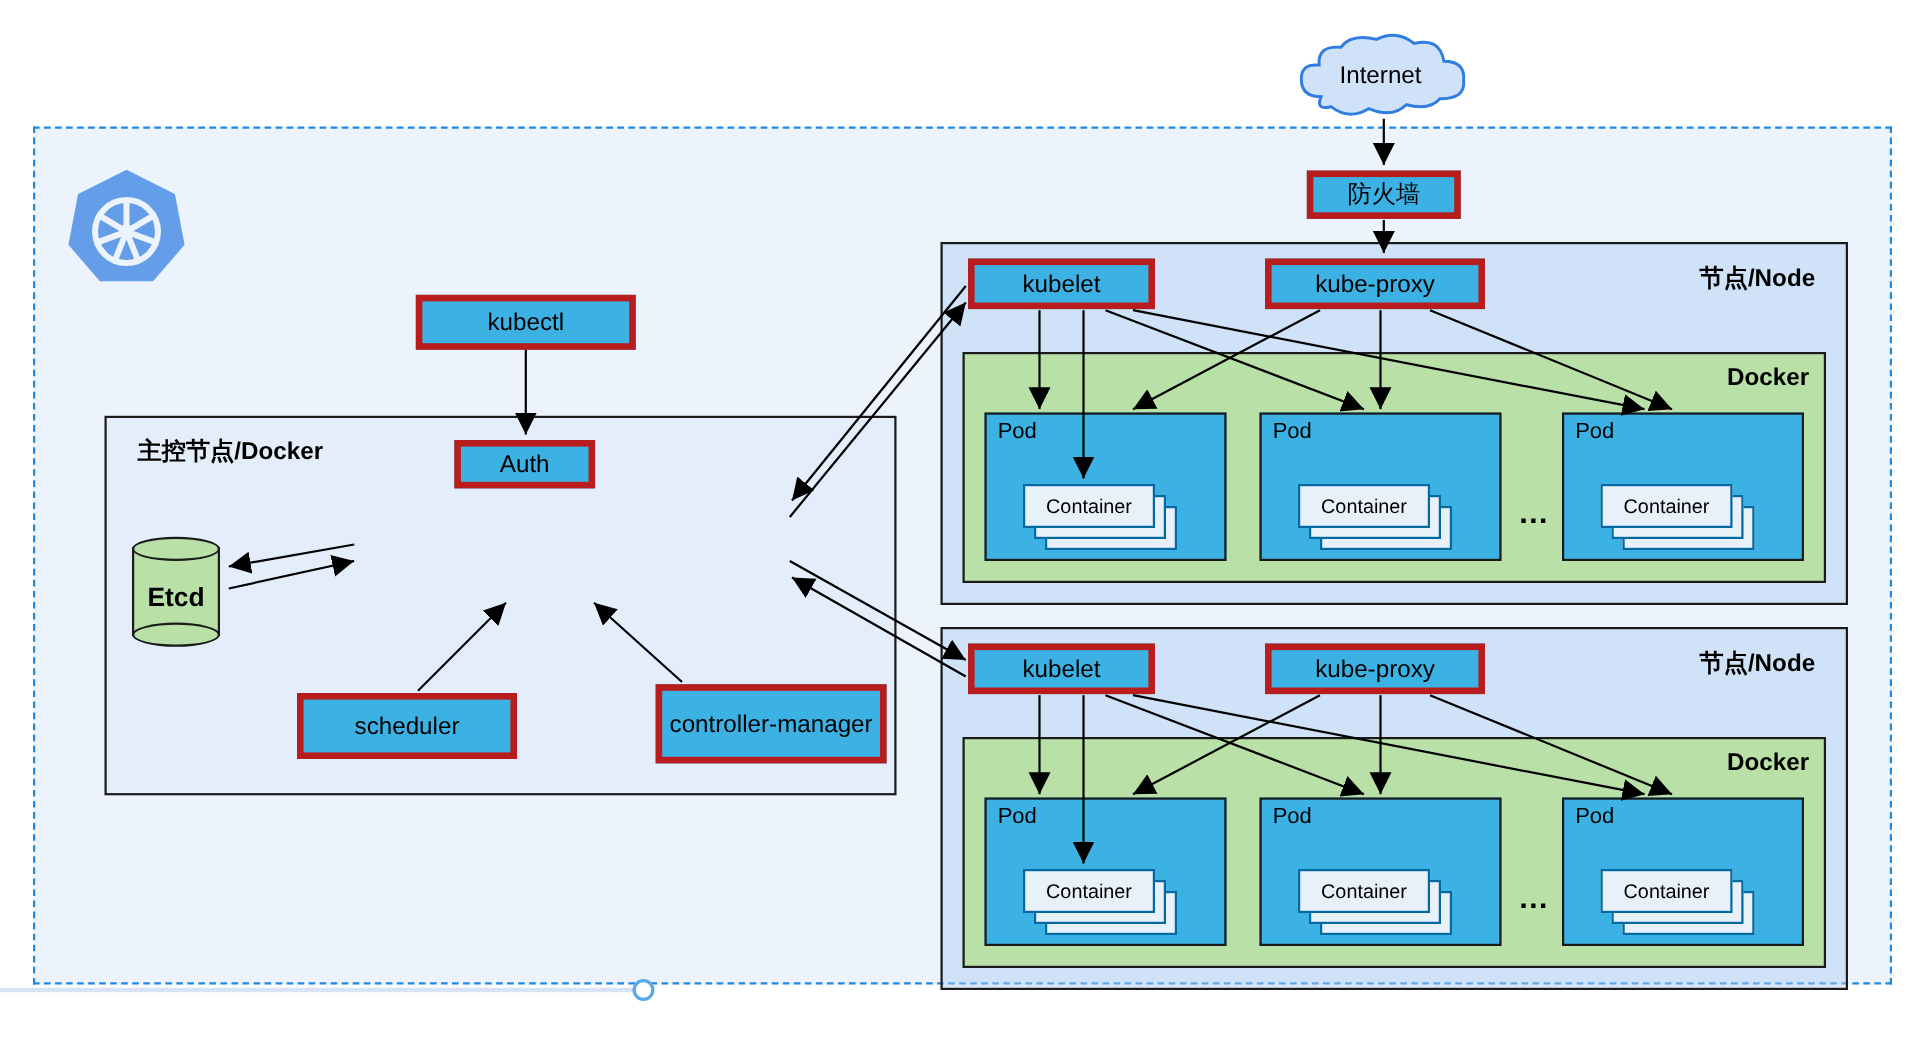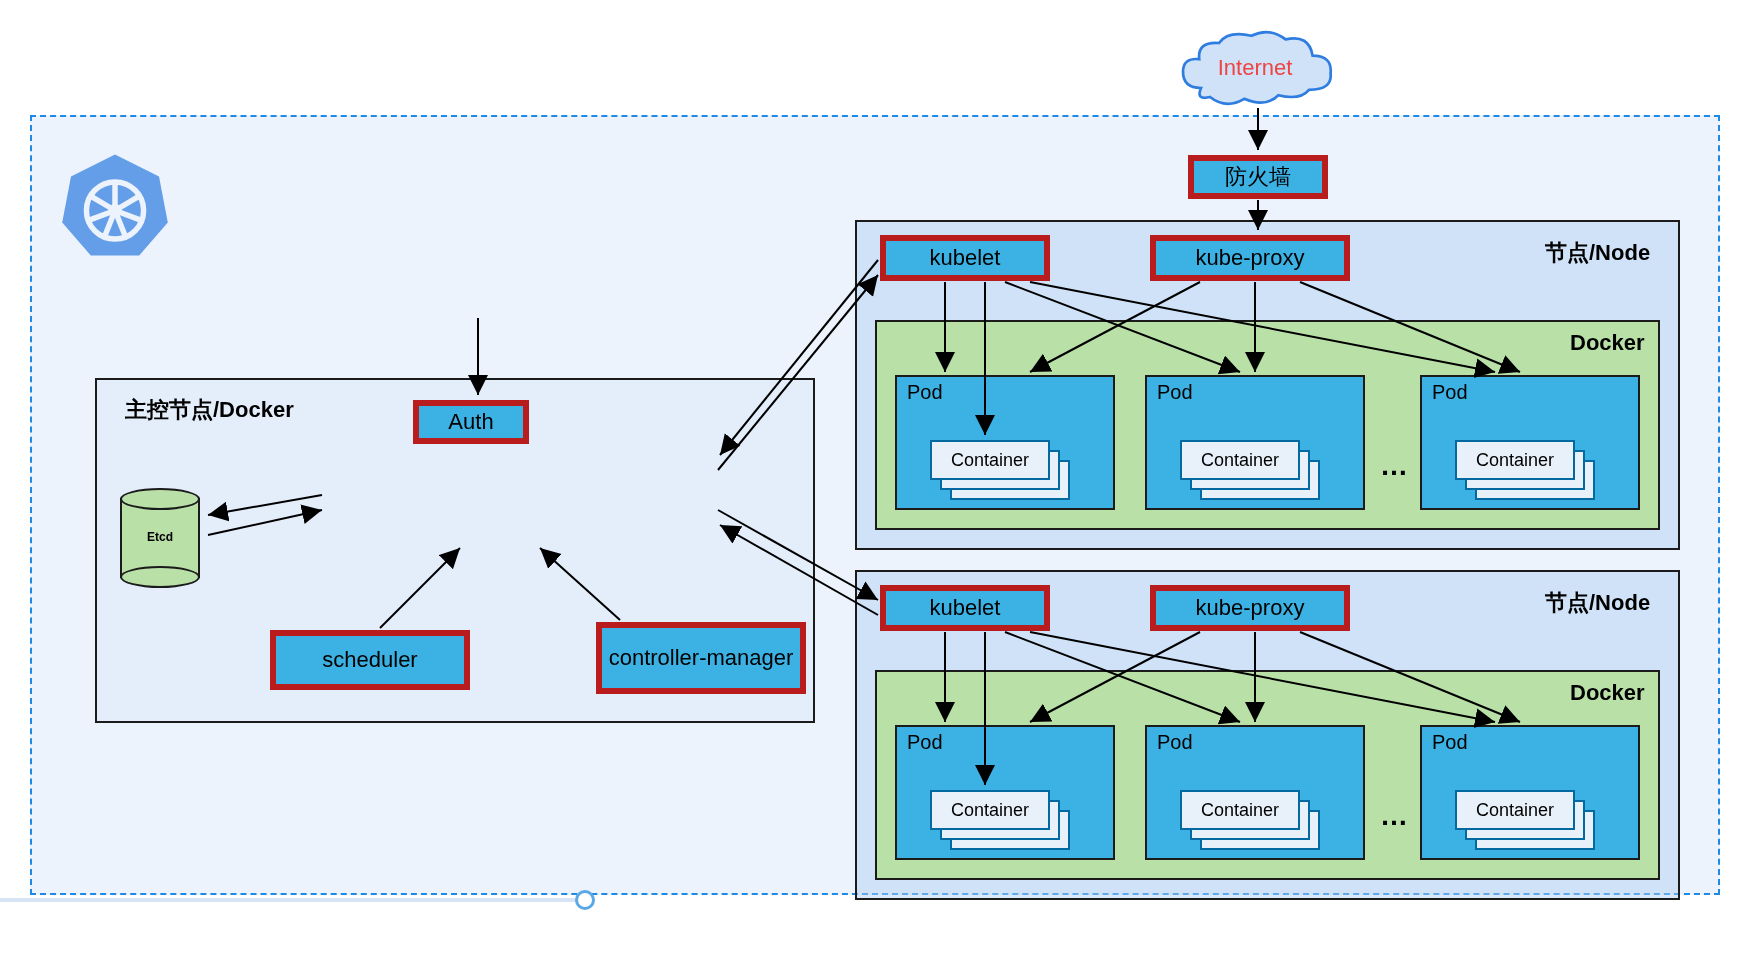--- a/index.html
+++ b/index.html
@@ -110,21 +110,21 @@
     background:#b8e0a7; border:2px solid #1b1b1b; border-radius:50%;
     box-sizing:border-box; z-index:2;
   }
   .etcd-cyl .bottom {
     position:absolute; left:0; top:78px; width:80px; height:22px;
     background:#b8e0a7; border:2px solid #1b1b1b; border-radius:50%;
     box-sizing:border-box;
   }
   .etcd-label {
     position:absolute; left:120px; top:530px; width:80px; text-align:center;
-    font-weight:bold; font-size:12px; z-index:3;
+    font-weight:bold; font-size:24px; z-index:3;
   }
   .dots {
     position:absolute; font-size:28px; font-weight:bold; color:#000;
   }
   .k8s-logo {
     position: absolute;
     left: 60px; top: 150px;
     width: 110px; height: 110px;
   }
   svg.arrows {
@@ -132,21 +132,21 @@
     pointer-events:none;
   }
   .cloud {
     position:absolute;
     left: 1160px; top: 25px;
     width: 190px; height: 90px;
     z-index:2;
   }
   .cloud-label {
     position:absolute; left:1160px; top:55px; width:190px; text-align:center;
-    font-size:22px; color:#ef4444; z-index:3;
+    font-size:22px; color:#000000; z-index:3;
   }
   .progress-track {
     position:absolute; left:0; top:898px; width:585px; height:4px;
     background:#d6e4f5;
   }
   .progress-thumb {
     position:absolute; left:575px; top:890px; width:20px; height:20px;
     border:3px solid #5aa8e6; border-radius:50%; background:#fff; box-sizing:border-box;
   }
 </style>
@@ -172,32 +172,33 @@
 
   <div class="cluster-border"></div>
 
   <svg class="cloud" viewBox="0 0 200 100">
     <path d="M40,70 Q20,70 20,52 Q20,36 38,38 Q36,18 60,20 Q70,6 96,12 Q116,2 134,16 Q160,10 164,34 Q186,34 184,54 Q186,72 160,72 Q150,84 126,78 Q112,92 88,82 Q68,94 50,80 Q34,84 40,70 Z" fill="#cfe2f7" stroke="#2f7de1" stroke-width="3"></path>
   </svg>
   <div class="cloud-label">Internet</div>
 
   <div class="box blue-box" style="left:1188px; top:155px; width:140px; height:44px;">防火墙</div>
 
+  <div class="box blue-box" style="left:378px; top:268px; width:200px; height:50px;">kubectl</div>
 
   <div class="master-box"></div>
   <div class="label-only" style="left:125px; top:395px;">主控节点/Docker</div>
 
   <div class="etcd-cyl">
     <div class="top"></div>
       <div class="body"></div>
       <div class="bottom"></div>
   </div>
   <div class="etcd-label">Etcd</div>
 
-  <div class="box blue-box" style="left:413px; top:400px; width:116px; height:44px;">Auth</div>
+  <div class="box blue-box" style="left:413px; top:400px; width:128px; height:44px;">Auth</div>
 
 
   <div class="box blue-box" style="left:270px; top:630px; width:200px; height:60px;">scheduler</div>
 
   <div class="box blue-box" style="left:550px; top:622px; width:210px; height:72px; line-height:1.2;margin-left:46px;">controller-manager</div>
 
   <div class="node-box" style="left:855px; top:220px; width:825px; height:330px;"></div>
   <div class="label-only" style="left:1545px; top:238px;">节点/Node</div>
 
   <div class="box blue-box" style="left:880px; top:235px; width:170px; height:46px;">kubelet</div>

